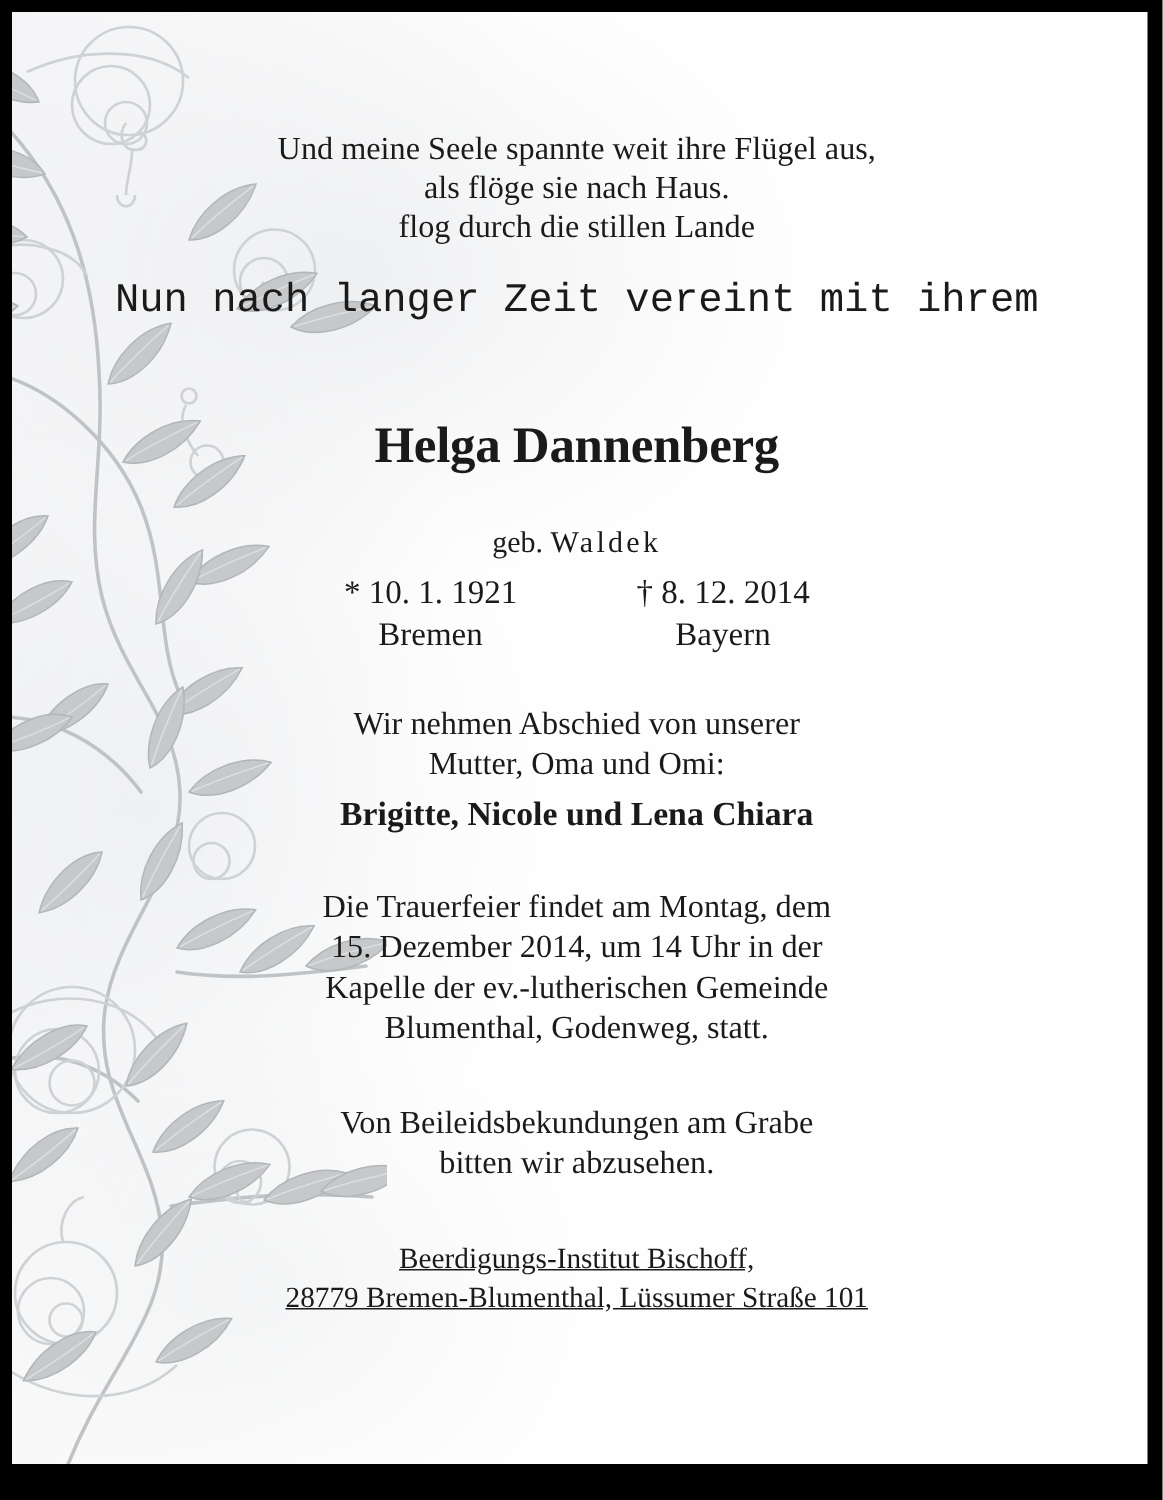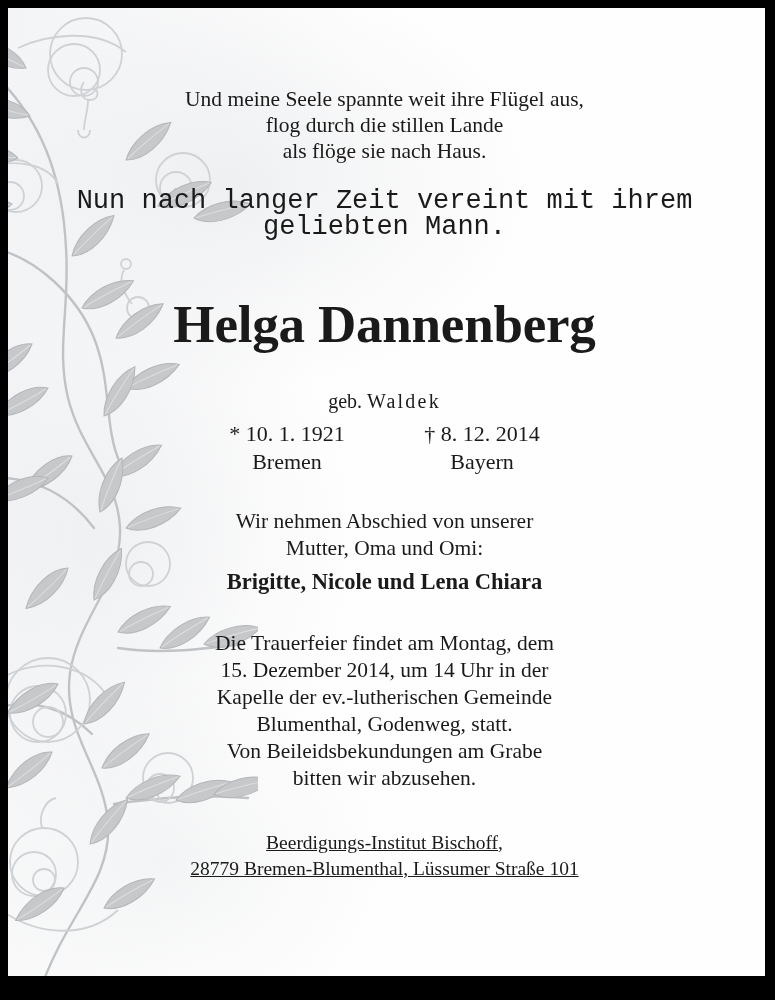--- a/index.html
+++ b/index.html
@@ -76,21 +76,21 @@
 
   #reunion-block {
     margin-top: 24px;
     font-size: 27px;
     line-height: 26px;
     font-family: Liberation Mono, monospace;
   }
 
   #name-heading {
     margin-top: 55px;
-    font-size: 53px;
+    font-size: 34px;
     font-weight: bold;
     line-height: 58px;
     letter-spacing: -0.2px;
   }
 
   #maiden-name {
     margin-top: 3px;
     font-size: 20px;
     line-height: 24px;
   }
@@ -122,20 +122,21 @@
     line-height: 28px;
   }
 
   #service-block {
     margin-top: 34px;
     font-size: 21.5px;
     line-height: 27px;
   }
 
   #request-block {
+    margin-top: 36px;
     font-size: 21.5px;
     line-height: 27px;
   }
 
   #provider-block {
     margin-top: 38px;
     font-size: 19.5px;
     line-height: 26px;
     text-decoration: underline;
   }
@@ -259,27 +260,26 @@
           <use href="#leafShape" transform="translate(150,198) rotate(-18)"></use>
           <use href="#leafShape" transform="translate(186,210) rotate(-8)"></use>
         </g>
       </svg>
     </div>
 
     <div id="content">
 
       <div id="poem-block" class="block">
         <span class="line">Und meine Seele spannte weit ihre Flügel aus,</span>
+        <span class="line">als flöge sie nach Haus.</span>
         <span class="line">flog durch die stillen Lande</span>
-        <span class="line">als flöge sie nach Haus.</span>
       </div>
 
       <div id="reunion-block" class="block">
         <span class="line">Nun nach langer Zeit vereint mit ihrem</span>
-        <span class="line">geliebten Mann.</span>
       </div>
 
       <h1 id="name-heading">Helga Dannenberg</h1>
 
       <div id="maiden-name">
         <span>geb.</span>
         <span class="spaced">Waldek</span>
       </div>
 
       <div id="dates-row">

